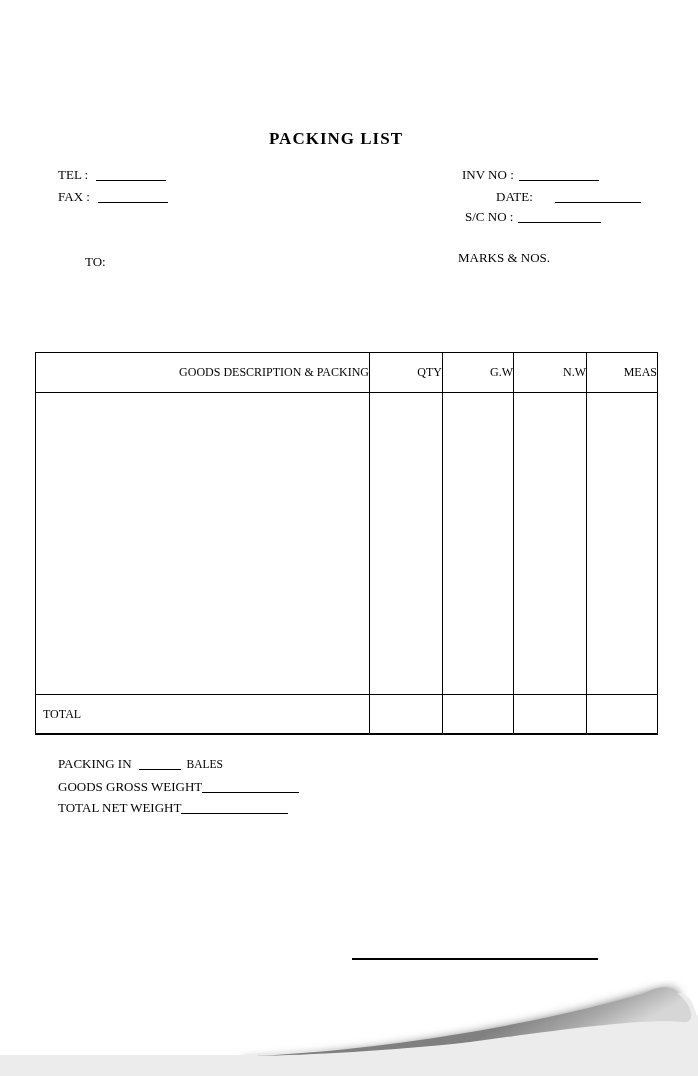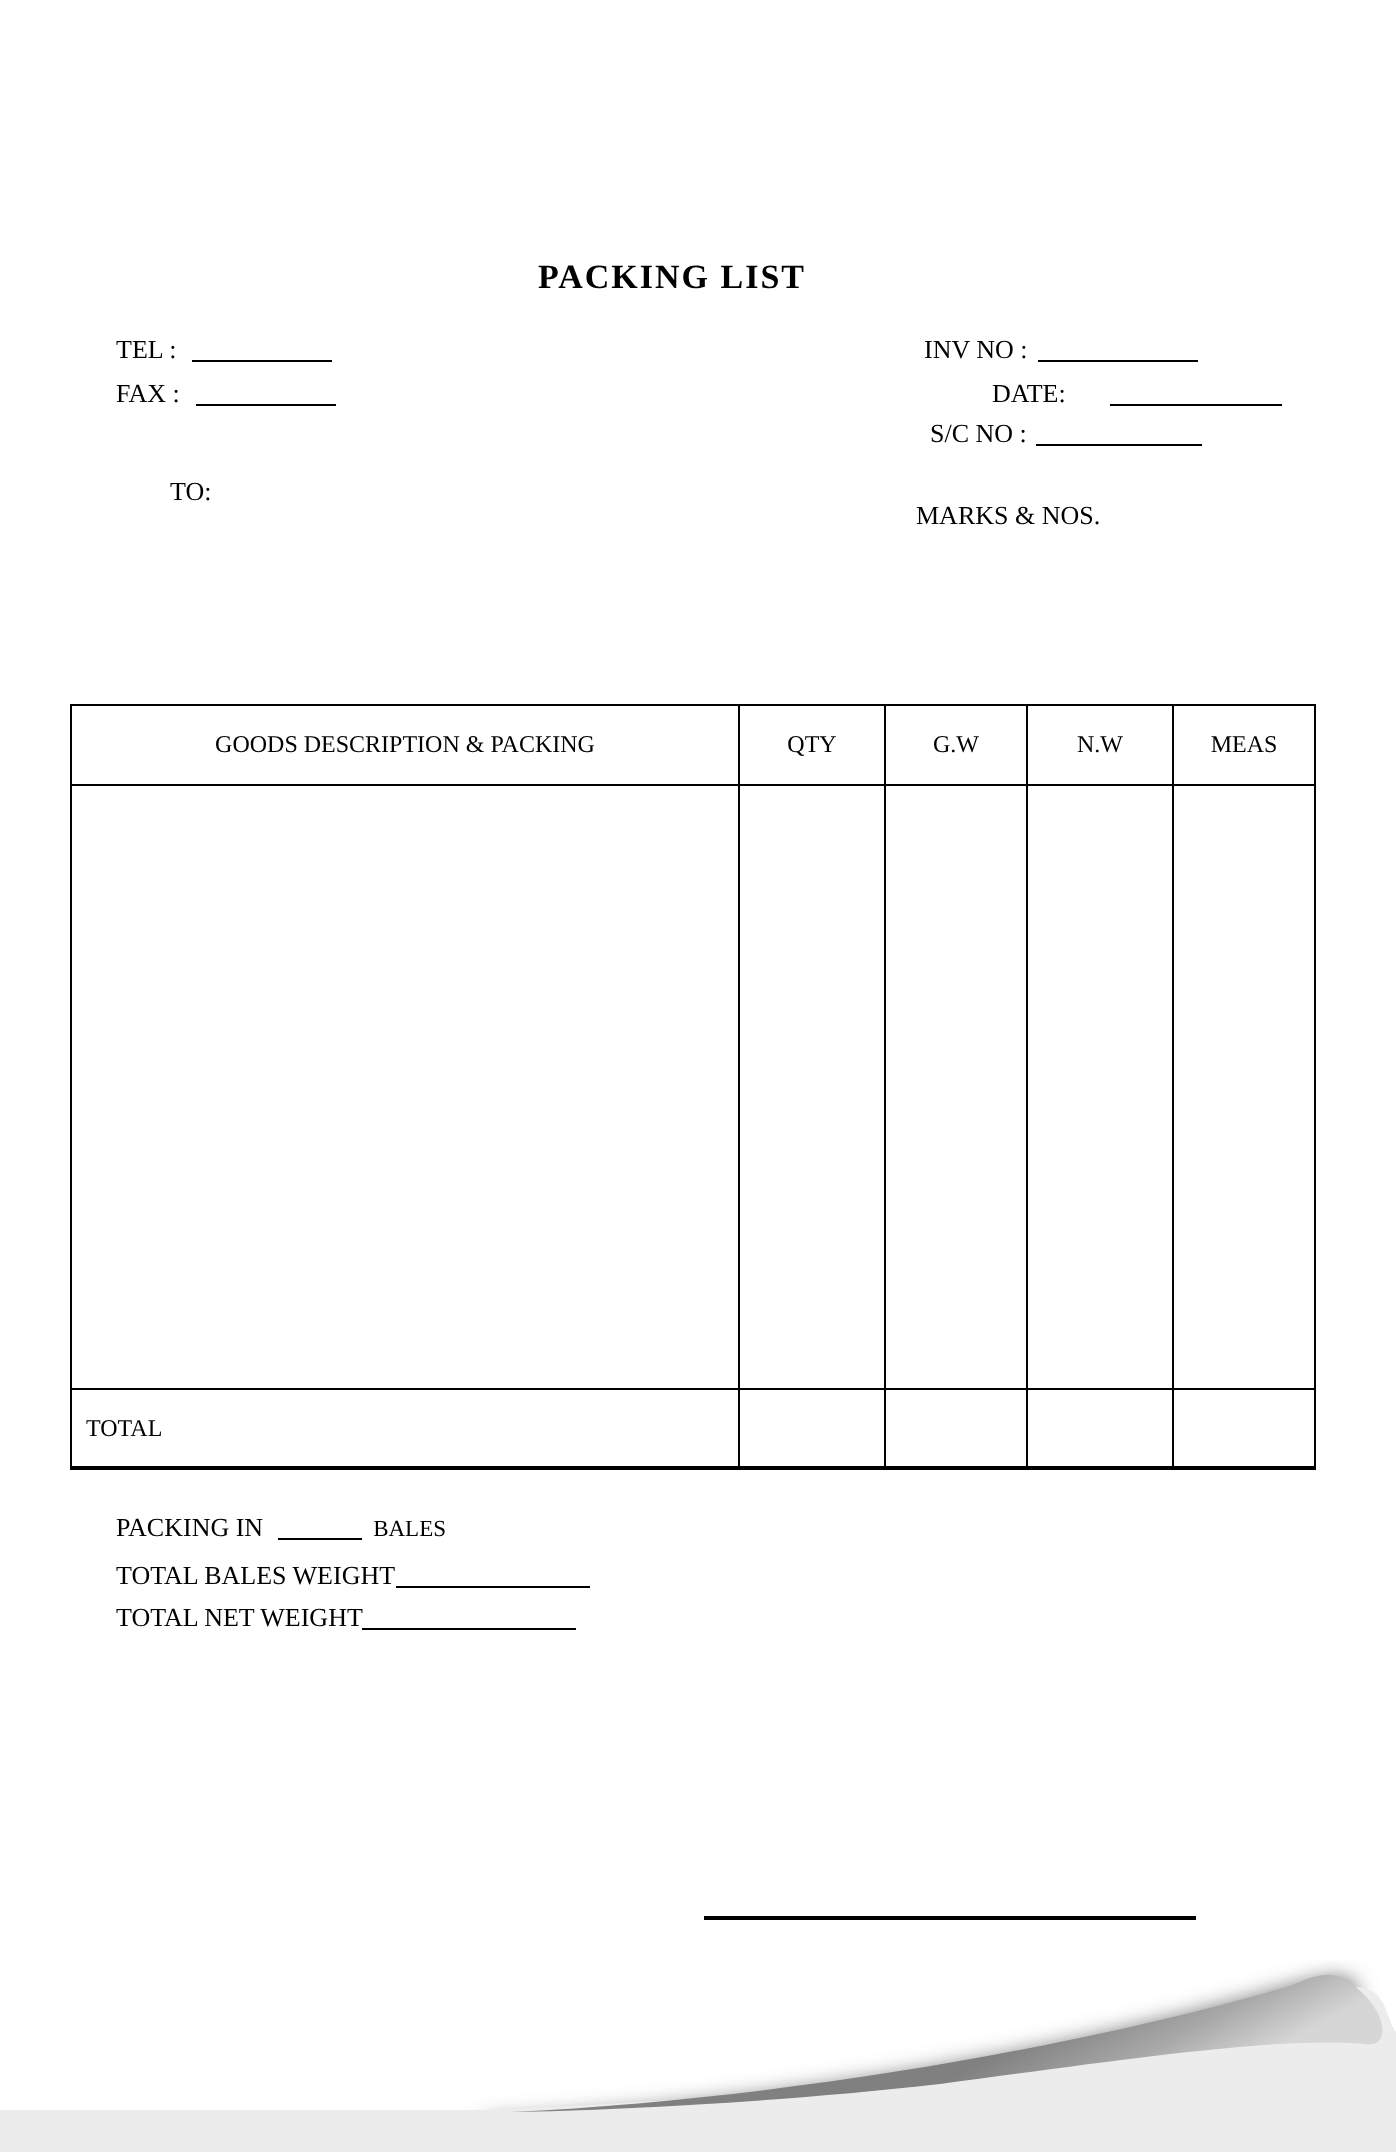--- a/index.html
+++ b/index.html
@@ -29,35 +29,36 @@
   .row-fax{top:188px;left:58px;}
   .row-inv{top:166px;left:462px;}
   .row-date{top:188px;left:458px;margin-left:38px;}
   .row-sc{top:208px;left:465px;}
   .line-tel{width:70px;margin-left:8px;}
   .line-fax{width:70px;margin-left:8px;}
   .line-inv{width:80px;margin-left:5px;}
   .line-date{width:86px;margin-left:22px;}
   .line-sc{width:83px;margin-left:5px;}
 
-  .row-to{top:238px;left:85px;}
+  .row-to{top:254px;left:85px;}
   .row-marks{top:250px;left:458px;}
 
   table.packing-table{
     position:absolute;top:352px;left:35px;
     width:622px;
     border-collapse:collapse;
     table-layout:fixed;
   }
   table.packing-table td,table.packing-table th{
     border:1px solid #000;
     padding:0;
     font-weight:normal;
     font-size:12px;
     overflow:hidden;
+    text-align:right;
   }
   table.packing-table{border-bottom:2px solid #000;}
   .hdr-row td{height:39px;text-align:center;vertical-align:middle;}
   .body-row td{height:301px;vertical-align:top;}
   .total-row td{height:38px;vertical-align:middle;font-size:13px;}
   .total-row td.total-label-cell{padding-left:7px;text-align:left;}
 
   .packing-section{
     position:absolute;top:753px;left:58px;
     font-size:13px;line-height:21.5px;white-space:nowrap;
@@ -133,21 +134,21 @@
         <td></td>
       </tr>
     </tbody>
   </table>
 
   <div class="packing-section">
     <div>
       <span>PACKING IN</span><span class="fill-line line-packing"></span><span class="bales">BALES</span>
     </div>
     <div>
-      <span>TOTAL BALES WEIGHT</span><span class="fill-line line-gross"></span>
+      <span>GOODS GROSS WEIGHT</span><span class="fill-line line-gross"></span>
     </div>
     <div>
       <span>TOTAL NET WEIGHT</span><span class="fill-line line-net"></span>
     </div>
   </div>
 
   <div class="signature-line"></div>
 
   <div class="curl-wrap">
     <svg width="698" height="96" viewBox="0 0 698 96" xmlns="http://www.w3.org/2000/svg">

